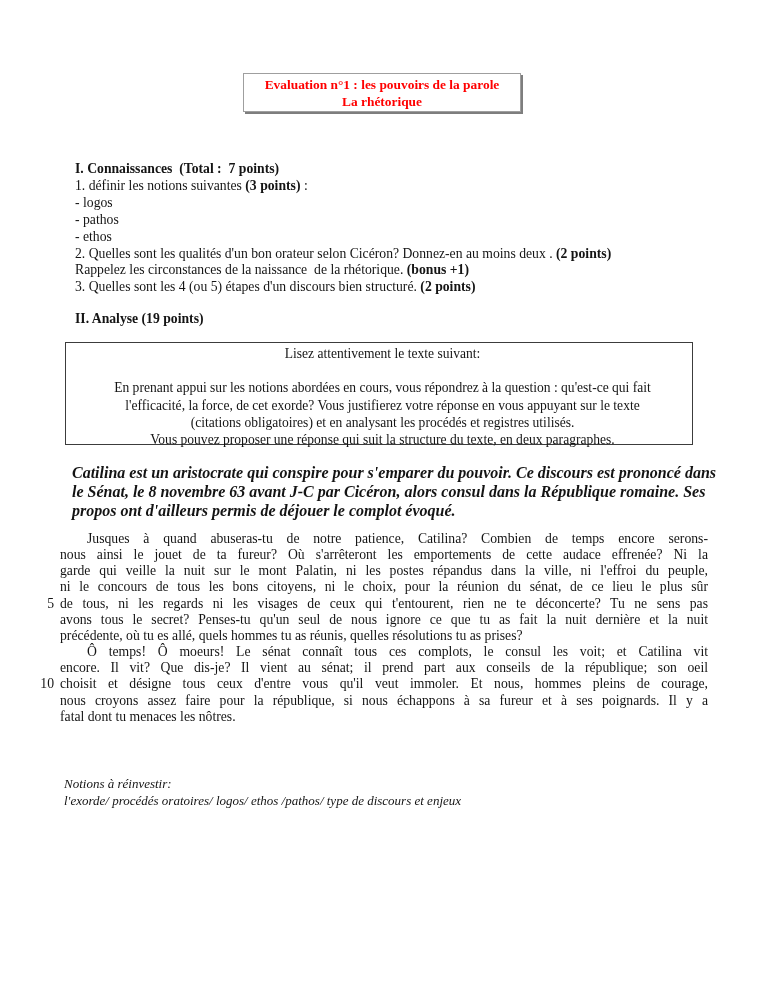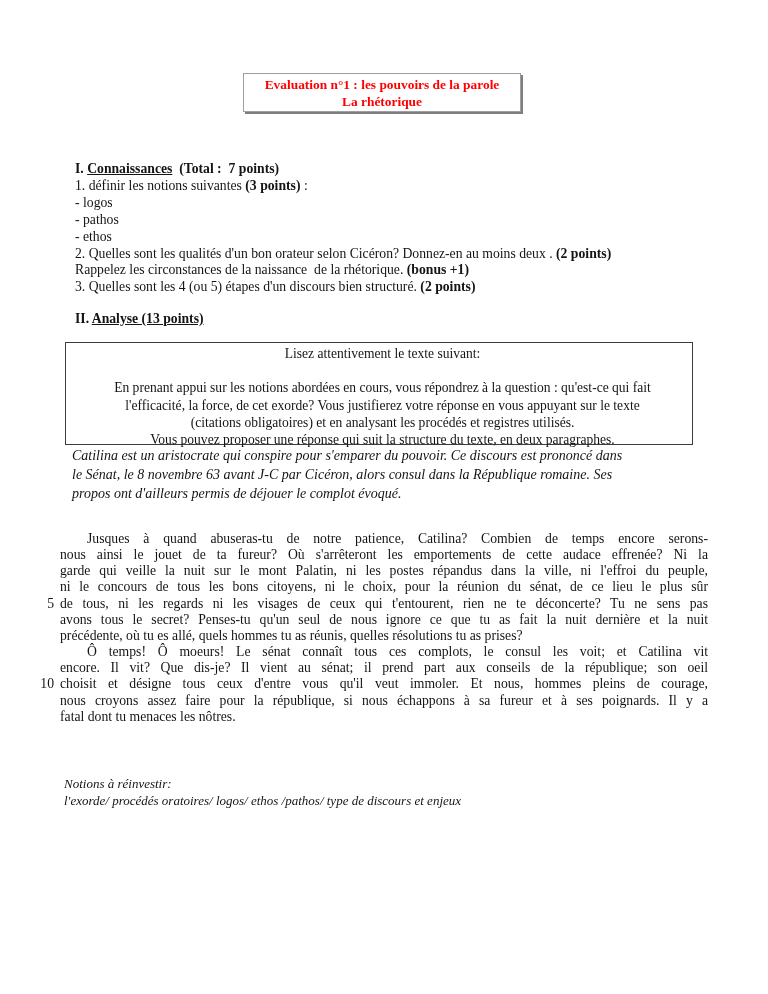--- a/index.html
+++ b/index.html
@@ -23,42 +23,42 @@
     font-weight:bold; font-size:13.4px; line-height:17px;
     text-align:center; padding-top:2px; box-sizing:border-box;
   }
 
   
   .sec1 {
     position:absolute; left:75px; top:161px; width:660px;
     font-size:13.7px; line-height:16.9px;
   }
   .sec1 .line { white-space:pre; }
-  .u { text-decoration:underline; }
+  .u { }
   b { font-weight:bold; }
 
   
   .sec2 {
     position:absolute; left:75px; top:311px;
     font-size:13.7px; font-weight:bold; white-space:pre;
   }
 
   
   .instr-box {
     position:absolute; left:65px; top:342px; width:628px; height:103px;
     border:1px solid #3c3c3c; box-sizing:border-box;
     padding:2px 0 0 7px;
     font-size:13.55px; line-height:17.2px;text-align:center;
   }
   .instr-box .line { white-space:pre; }
 
   
   .context {
-    position:absolute; left:72px; top:446px; width:650px;
-    font-style:italic; font-size:14px; line-height:19.2px;
+    position:absolute; left:72px; top:463px; width:650px;
+    font-style:italic; font-size:16px; line-height:19.2px;font-weight:bold;
   }
   .context .line { white-space:pre; }
 
   
   .speech {
     position:absolute; left:60px; top:531px; width:648px;
     font-size:13.7px; line-height:16.15px;
   }
   .speech .jl { text-align:justify; text-align-last:justify; }
   .speech .ind { text-indent:27px; }
@@ -90,21 +90,21 @@
     <div class="line"><b><span>I. </span><span class="u">Connaissances</span><span>  (Total :  7 points)</span></b></div>
     <div class="line"><span>1. définir les notions suivantes </span><b>(3 points)</b><span> :</span></div>
     <div class="line">- logos</div>
     <div class="line">- pathos</div>
     <div class="line">- ethos</div>
     <div class="line"><span>2. Quelles sont les qualités d'un bon orateur selon Cicéron? Donnez-en au moins deux . </span><b>(2 points)</b></div>
     <div class="line"><span>Rappelez les circonstances de la naissance  de la rhétorique. </span><b>(bonus +1)</b></div>
     <div class="line"><span>3. Quelles sont les 4 (ou 5) étapes d'un discours bien structuré. </span><b>(2 points)</b></div>
   </div>
 
-  <div class="sec2"><span>II. </span><span class="u">Analyse (13 points)</span></div>
+  <div class="sec2"><span>II. </span><span class="u">Analyse (19 points)</span></div>
 
   <div class="instr-box">
     <div class="line">Lisez attentivement le texte suivant:</div>
     <div class="line">&nbsp;</div>
     <div class="line">En prenant appui sur les notions abordées en cours, vous répondrez à la question : qu'est-ce qui fait</div>
     <div class="line">l'efficacité, la force, de cet exorde? Vous justifierez votre réponse en vous appuyant sur le texte</div>
     <div class="line">(citations obligatoires) et en analysant les procédés et registres utilisés.</div>
     <div class="line">Vous pouvez proposer une réponse qui suit la structure du texte, en deux paragraphes.</div>
   </div>
 

